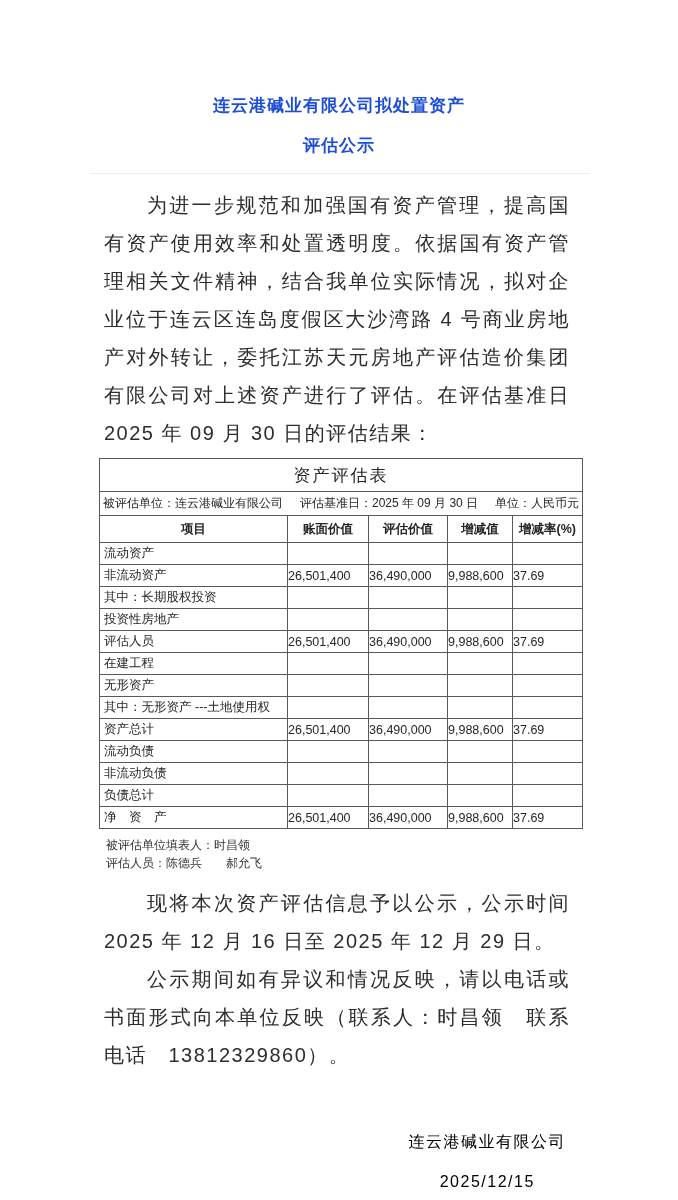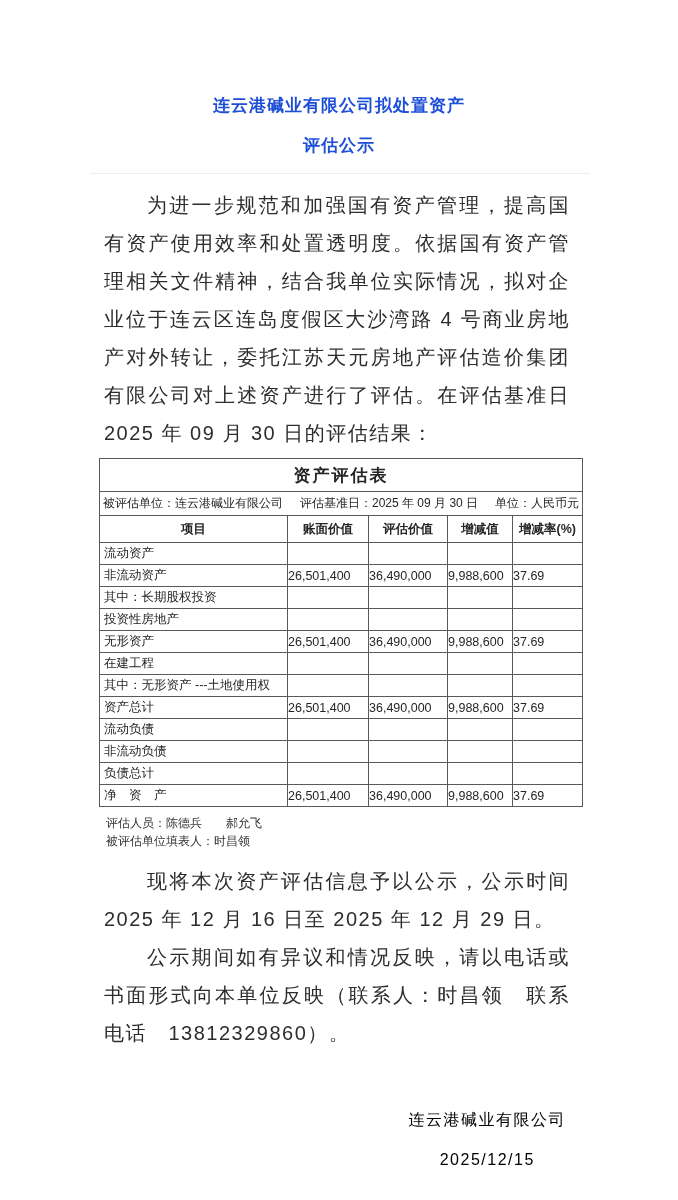--- a/index.html
+++ b/index.html
@@ -50,21 +50,21 @@
   .asset-table td, .asset-table th {
     border: 1px solid #595959;
     padding: 0;
     overflow: hidden;
     white-space: nowrap;
   }
   .asset-table .caption-cell {
     height: 32px;
     text-align: center;
     font-size: 17px;
-    font-weight: 700;
+    font-weight: 400;
     letter-spacing: 2px;
   }
   .asset-table .info-cell { height: 23px; font-size: 12px; }
   .info-flex {
     display: flex;
     justify-content: space-between;
     align-items: center;
     padding: 0 3px 0 3px;
   }
   .asset-table th.colhead {
@@ -164,28 +164,35 @@
       <td class="num-cell"></td>
     </tr>
         <tr>
       <td class="item-cell">投资性房地产</td>
       <td class="num-cell"></td>
       <td class="num-cell"></td>
       <td class="num-cell"></td>
       <td class="num-cell"></td>
     </tr>
         <tr>
+      <td class="item-cell">评估人员</td>
+      <td class="num-cell">26,501,400</td>
+      <td class="num-cell">36,490,000</td>
+      <td class="num-cell">9,988,600</td>
+      <td class="num-cell">37.69</td>
+    </tr>
+        <tr>
+      <td class="item-cell">在建工程</td>
+      <td class="num-cell"></td>
+      <td class="num-cell"></td>
+      <td class="num-cell"></td>
+      <td class="num-cell"></td>
+    </tr>
+        <tr>
       <td class="item-cell">无形资产</td>
-      <td class="num-cell">26,501,400</td>
-      <td class="num-cell">36,490,000</td>
-      <td class="num-cell">9,988,600</td>
-      <td class="num-cell">37.69</td>
-    </tr>
-        <tr>
-      <td class="item-cell">在建工程</td>
       <td class="num-cell"></td>
       <td class="num-cell"></td>
       <td class="num-cell"></td>
       <td class="num-cell"></td>
     </tr>
         <tr>
       <td class="item-cell">其中：无形资产 ---土地使用权</td>
       <td class="num-cell"></td>
       <td class="num-cell"></td>
       <td class="num-cell"></td>
@@ -223,22 +230,22 @@
       <td class="item-cell">净　资　产</td>
       <td class="num-cell">26,501,400</td>
       <td class="num-cell">36,490,000</td>
       <td class="num-cell">9,988,600</td>
       <td class="num-cell">37.69</td>
     </tr>
       </tbody>
   </table>
 
   <div class="table-footnotes">
+    <div>被评估单位填表人：时昌领</div>
     <div>评估人员：陈德兵　　郝允飞</div>
-    <div>被评估单位填表人：时昌领</div>
   </div>
 
   <p class="para">现将本次资产评估信息予以公示，公示时间 2025 年 12 月 16 日至 2025 年 12 月 29 日。</p>
   <p class="para follow">公示期间如有异议和情况反映，请以电话或书面形式向本单位反映（联系人：时昌领　联系电话　13812329860）。</p>
 
   <div class="signature">
     <div class="signature-inner">
       <div>连云港碱业有限公司</div>
       <div>2025/12/15</div>
     </div>

